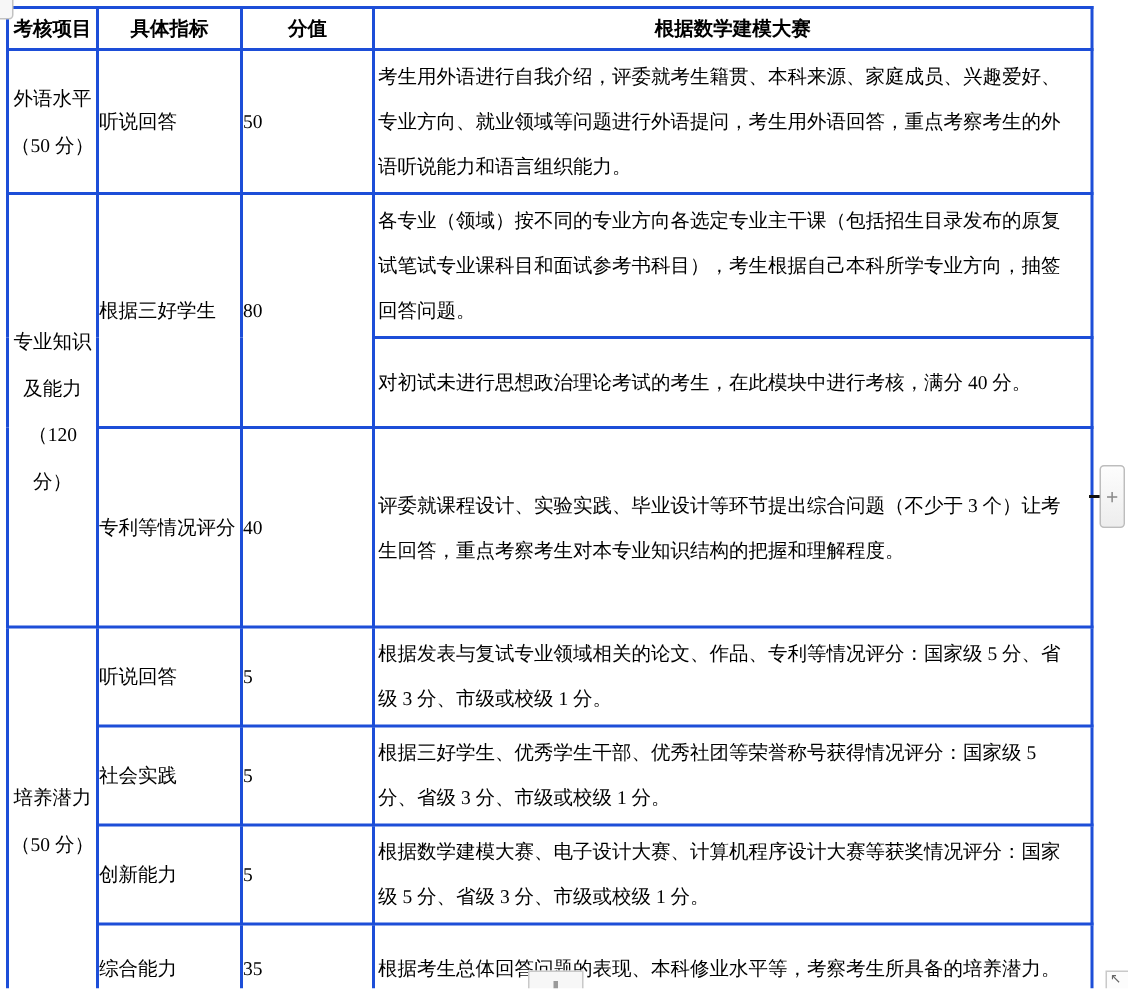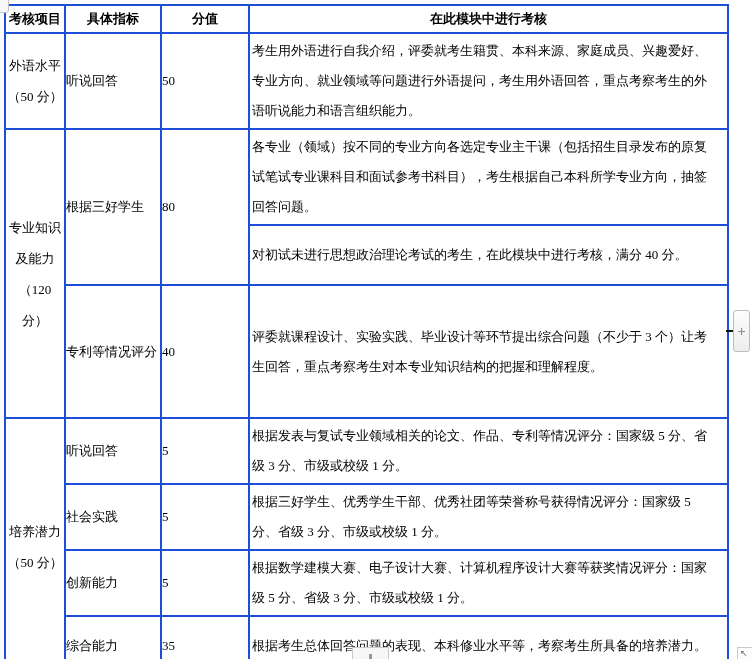--- a/index.html
+++ b/index.html
@@ -69,21 +69,21 @@
         <col class="c1">
         <col class="c2">
         <col class="c3">
         <col class="c4">
       </colgroup>
     <tbody>
       <tr>
         <th>考核项目</th>
         <th>具体指标</th>
         <th>分值</th>
-        <th>在此模块中进行考核</th>
+        <th>根据数学建模大赛</th>
       </tr>
 
       <tr class="r1">
         <td class="cat">外语水平
 （50 分）</td>
         <td class="ind">听说回答</td>
         <td class="sc">50</td>
         <td class="crit">考生用外语进行自我介绍，评委就考生籍贯、本科来源、家庭成员、兴趣爱好、专业方向、就业领域等问题进行外语提问，考生用外语回答，重点考察考生的外语听说能力和语言组织能力。</td>
       </tr>
 

